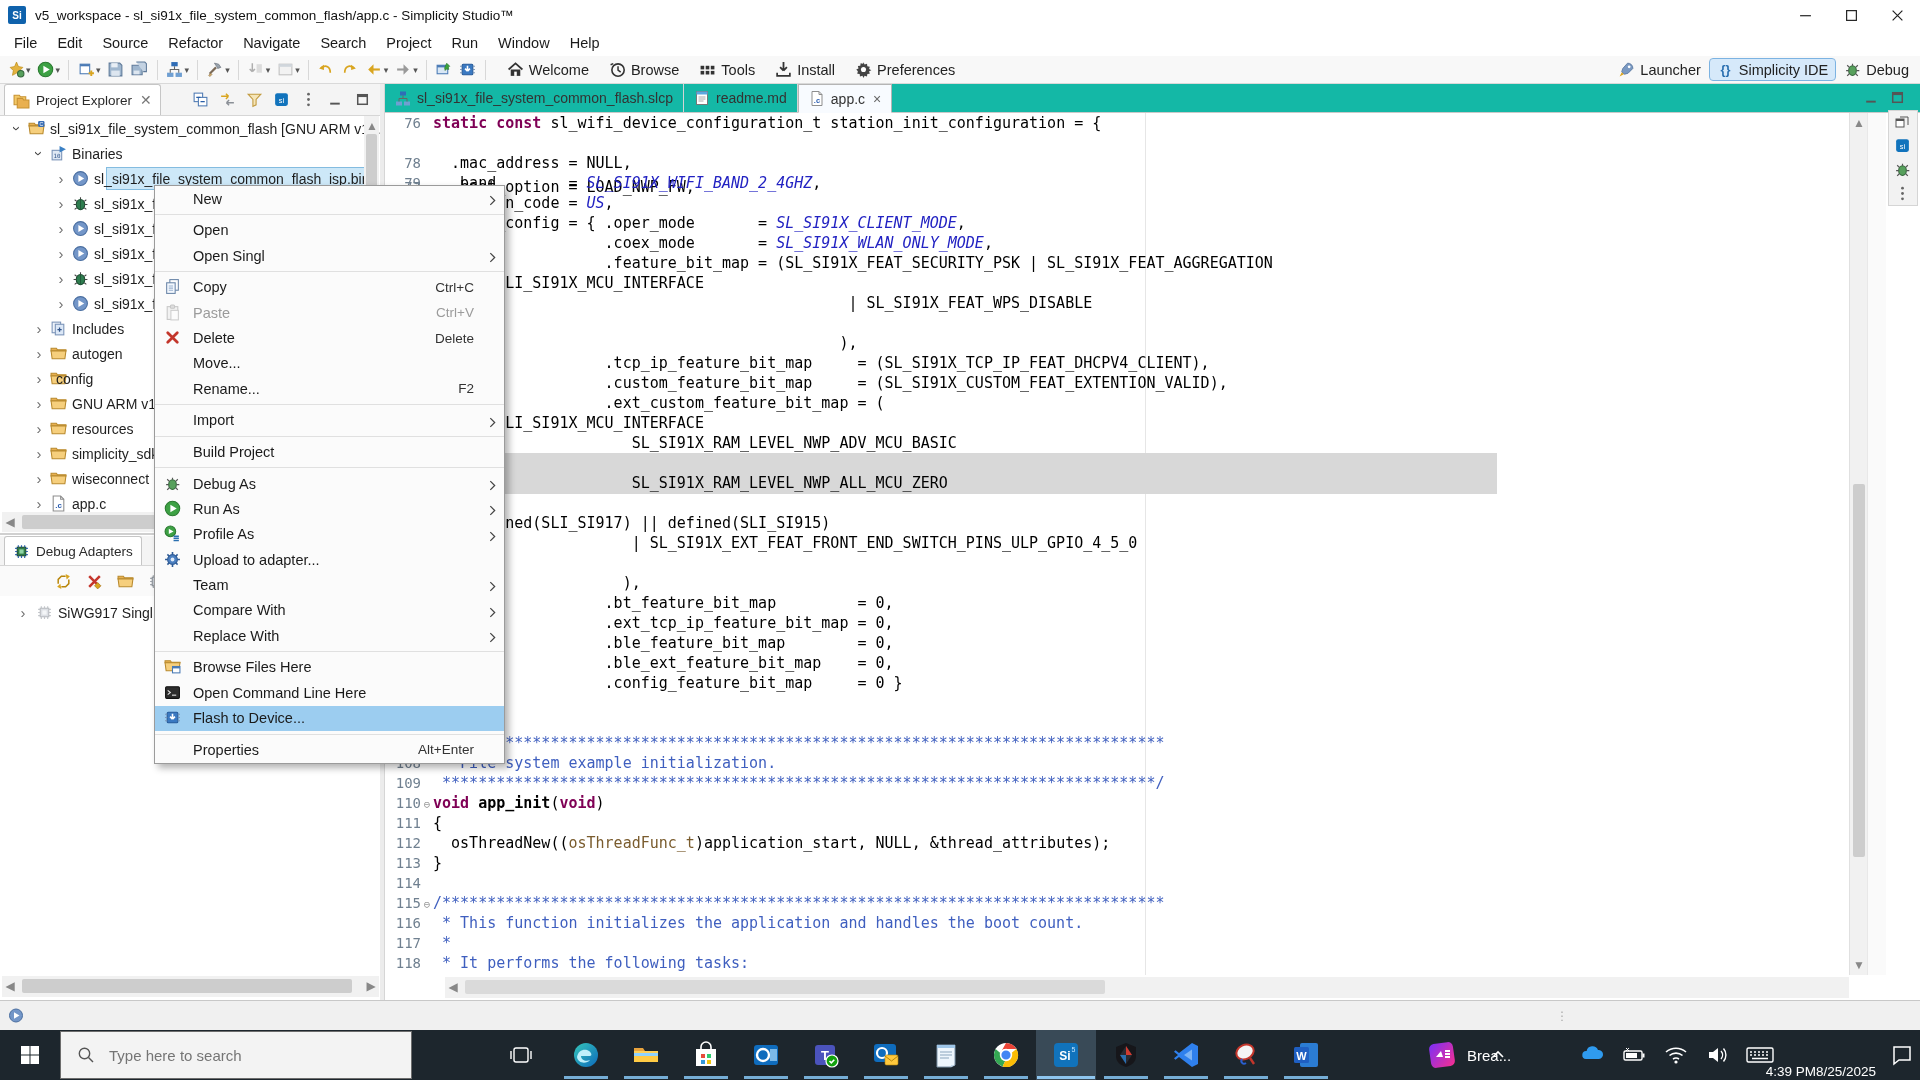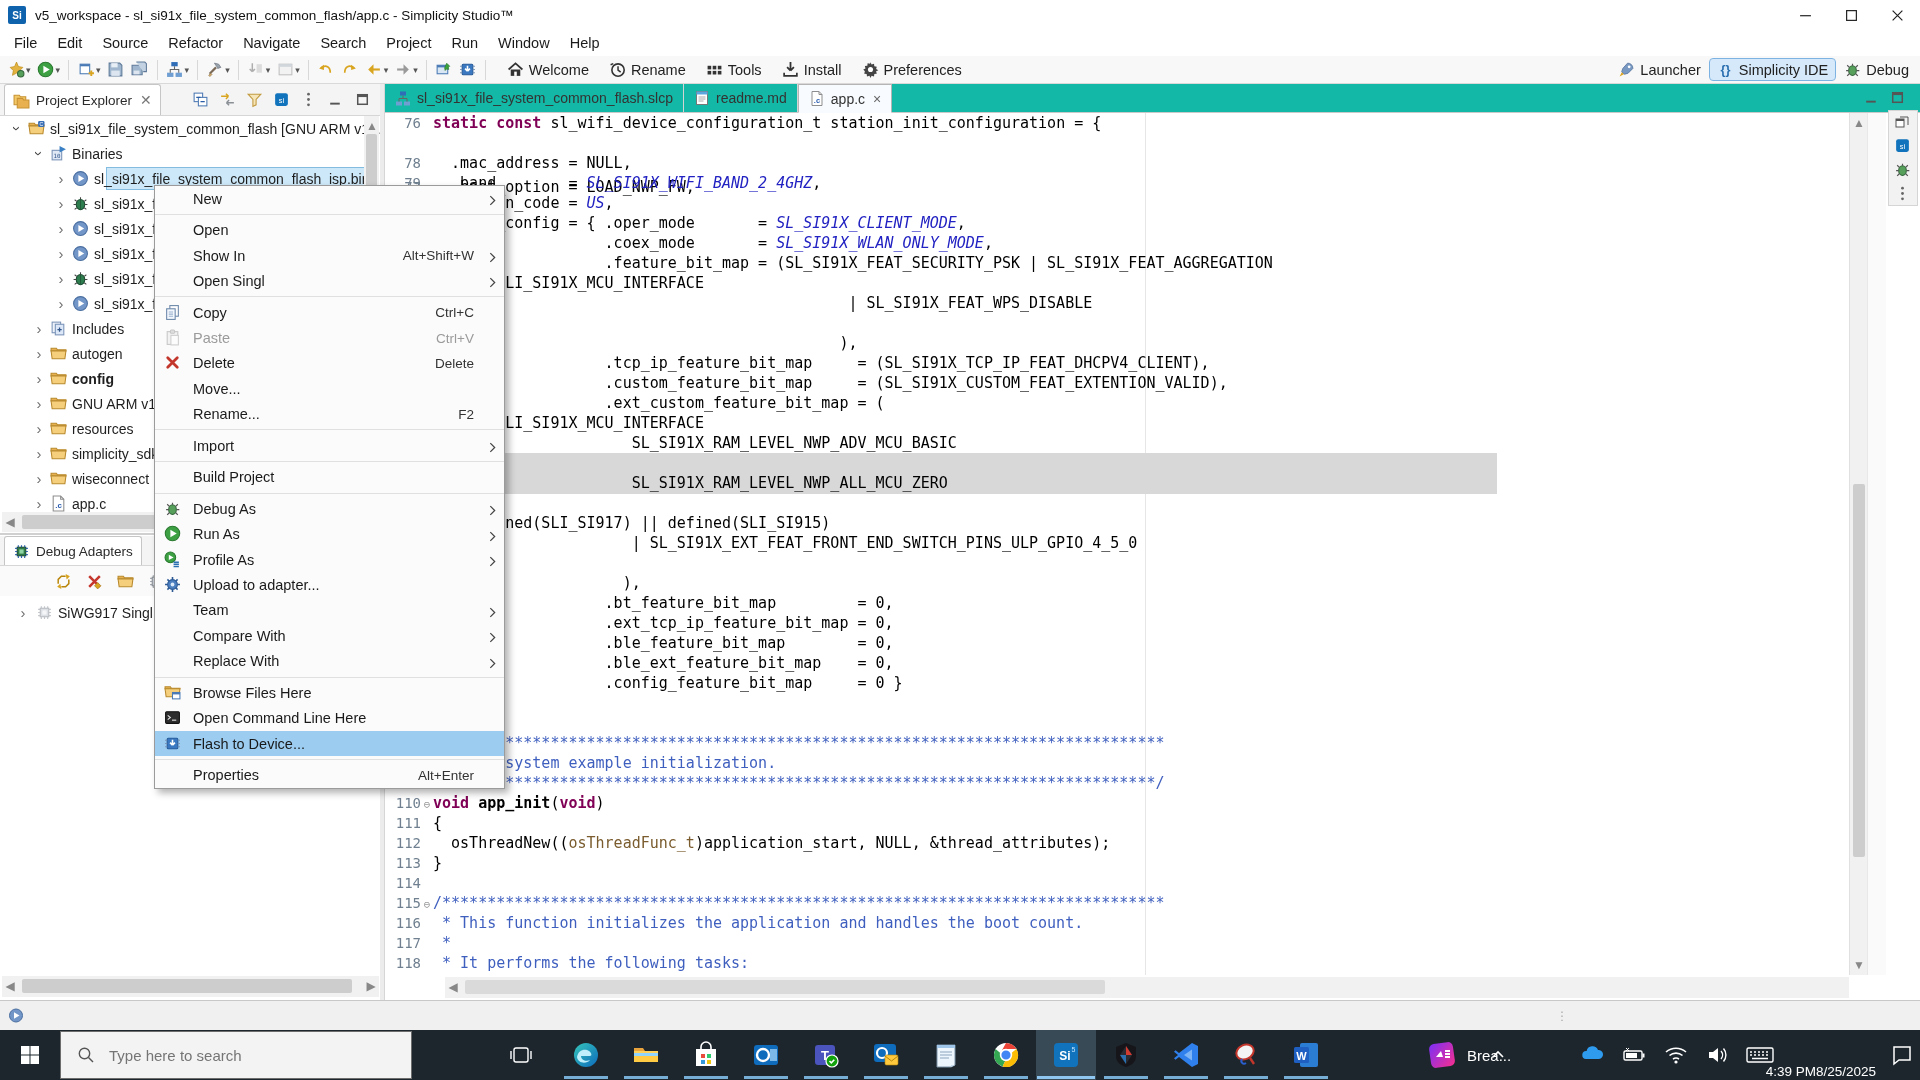--- a/index.html
+++ b/index.html
@@ -308,21 +308,21 @@
           <span>Welcome</span>
         </div>
         <div class="tb-link">
           <span class="icn">
             <svg width="17" height="17" viewBox="0 0 16 16">
               <circle cx="8.5" cy="8.5" r="5.8" fill="none" stroke="#333" stroke-width="1.5"></circle>
               <path d="M8.5 5v3.5L11 10.5" stroke="#333" stroke-width="1.4" fill="none"></path>
               <path d="M1.5 3.5L4 2.5" stroke="#333" stroke-width="1.4"></path>
             </svg>
           </span>
-          <span>Rename</span>
+          <span>Browse</span>
         </div>
         <div class="tb-link">
           <span class="icn">
             <svg width="17" height="17" viewBox="0 0 16 16">
               <g fill="#333">
                 <rect x="1.5" y="4.5" width="3.4" height="3.4"></rect>
                 <rect x="6.3" y="4.5" width="3.4" height="3.4"></rect>
                 <rect x="11.1" y="4.5" width="3.4" height="3.4"></rect>
                 <rect x="1.5" y="9.3" width="3.4" height="3.4"></rect>
                 <rect x="6.3" y="9.3" width="3.4" height="3.4"></rect>
@@ -527,21 +527,21 @@
             <path d="M1 5.5h14L14 13H2z" fill="#f6cf7d" stroke="#b98a2e"></path>
           </svg></span>
         <span class="tree-label" style="left: 72px;">autogen</span>
       </div>
       <div class="tree-row" style="top: 250px;">
         <span class="tree-arrow" style="left: 32px;">›</span>
         <span class="tree-icn" style="left: 50px;"><svg width="17" height="17" viewBox="0 0 16 16">
             <path d="M1 5.5V3h5l1 1.5h8v1z" fill="#e9b050" stroke="#b98a2e"></path>
             <path d="M1 5.5h14L14 13H2z" fill="#f6cf7d" stroke="#b98a2e"></path>
           </svg></span>
-        <span class="tree-label" style="left: 72px; font-weight: bold;">config</span>
+        <span class="tree-label" style="left: 56px;">config</span>
       </div>
       <div class="tree-row" style="top: 275px;">
         <span class="tree-arrow" style="left: 32px;">›</span>
         <span class="tree-icn" style="left: 50px;"><svg width="17" height="17" viewBox="0 0 16 16">
             <path d="M1 5.5V3h5l1 1.5h8v1z" fill="#e9b050" stroke="#b98a2e"></path>
             <path d="M1 5.5h14L14 13H2z" fill="#f6cf7d" stroke="#b98a2e"></path>
           </svg></span>
         <span class="tree-label" style="left: 72px;">GNU ARM v12.2.1 - Default</span>
       </div>
       <div class="tree-row" style="top: 300px;">
@@ -790,27 +790,20 @@
         <span class="mi-label">New</span>
         <span class="mi-arrow"><svg width="7" height="11" viewBox="0 0 8 12">
             <path d="M1.5 1l5 5-5 5" fill="none" stroke="#444" stroke-width="1.4"></path>
           </svg></span>
       </div>
       <div class="msep"></div>
       <div class="mi">
         <span class="mi-label">Open</span>
       </div>
       <div class="mi">
-        <span class="mi-label">Show In</span>
-        <span class="mi-short">Alt+Shift+W</span>
-        <span class="mi-arrow"><svg width="7" height="11" viewBox="0 0 8 12">
-            <path d="M1.5 1l5 5-5 5" fill="none" stroke="#444" stroke-width="1.4"></path>
-          </svg></span>
-      </div>
-      <div class="mi">
         <span class="mi-label">Open Singl</span>
         <span class="mi-arrow"><svg width="7" height="11" viewBox="0 0 8 12">
             <path d="M1.5 1l5 5-5 5" fill="none" stroke="#444" stroke-width="1.4"></path>
           </svg></span>
       </div>
       <div class="msep"></div>
       <div class="mi">
         <span class="micn"><svg viewBox="0 0 16 16">
             <rect x="5.5" y="1.5" width="8" height="10" fill="#fdfdfd" stroke="#6b86a8"></rect>
             <rect x="2.5" y="4.5" width="8" height="10" fill="#f2f7fd" stroke="#6b86a8"></rect>

